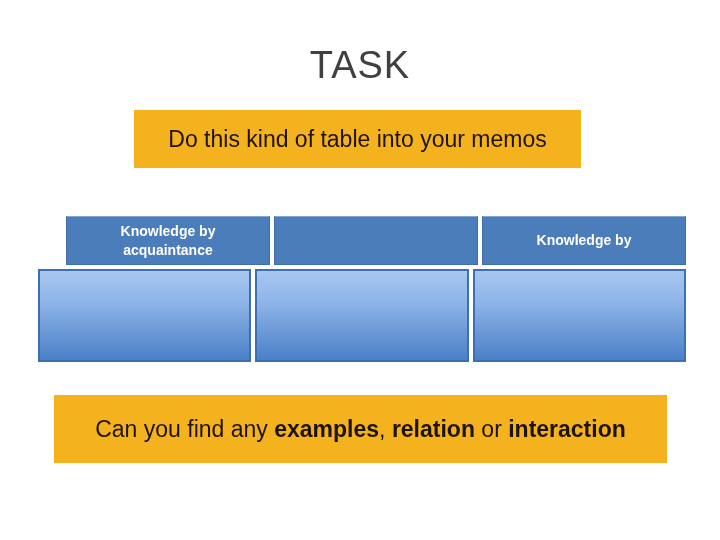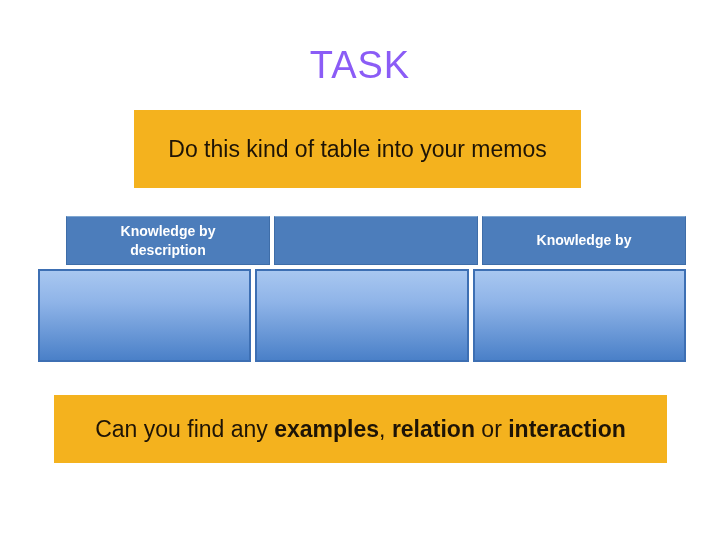--- a/index.html
+++ b/index.html
@@ -10,35 +10,35 @@
     overflow: hidden;
     font-family: "Liberation Sans", sans-serif;
   }
   .slide-title {
     position: absolute;
     top: 44px; left: 0; width: 100%;
     text-align: center;
     font-size: 38px;
     font-weight: 400;
     letter-spacing: 1px;
-    color: #8b5cf6;
+    color: #404040;
   }
   .amber-box {
     position: absolute;
     background: #F4B21E;
     color: #1e1406;
     text-align: center;
     font-size: 23px;
     display: flex;
     flex-direction: column;
     justify-content: center;
   }
   .instruction-box {
     left: 134px; top: 110px;
-    width: 447px; height: 78px;
+    width: 447px; height: 58px;
     line-height: 36px;
   }
   .question-box {
     left: 54px; top: 395px;
     width: 613px; height: 68px;
     line-height: 33px;
   }
   .question-box b { font-weight: 700; }
   .ktable {
     position: absolute;
@@ -82,21 +82,21 @@
   <div class="slide-title">TASK</div>
 
   <div class="amber-box instruction-box">
     <div>Do this kind of table into your memos</div>
   </div>
 
   <div class="ktable">
     <div class="row header">
       <div class="header-cell">
         <div>Knowledge by</div>
-        <div>description</div>
+        <div>acquaintance</div>
       </div>
       <div class="header-cell">
       </div>
       <div class="header-cell">
         <div>Knowledge by</div>
       </div>
     </div>
     <div class="row body">
       <div class="body-cell"></div>
       <div class="body-cell"></div>

